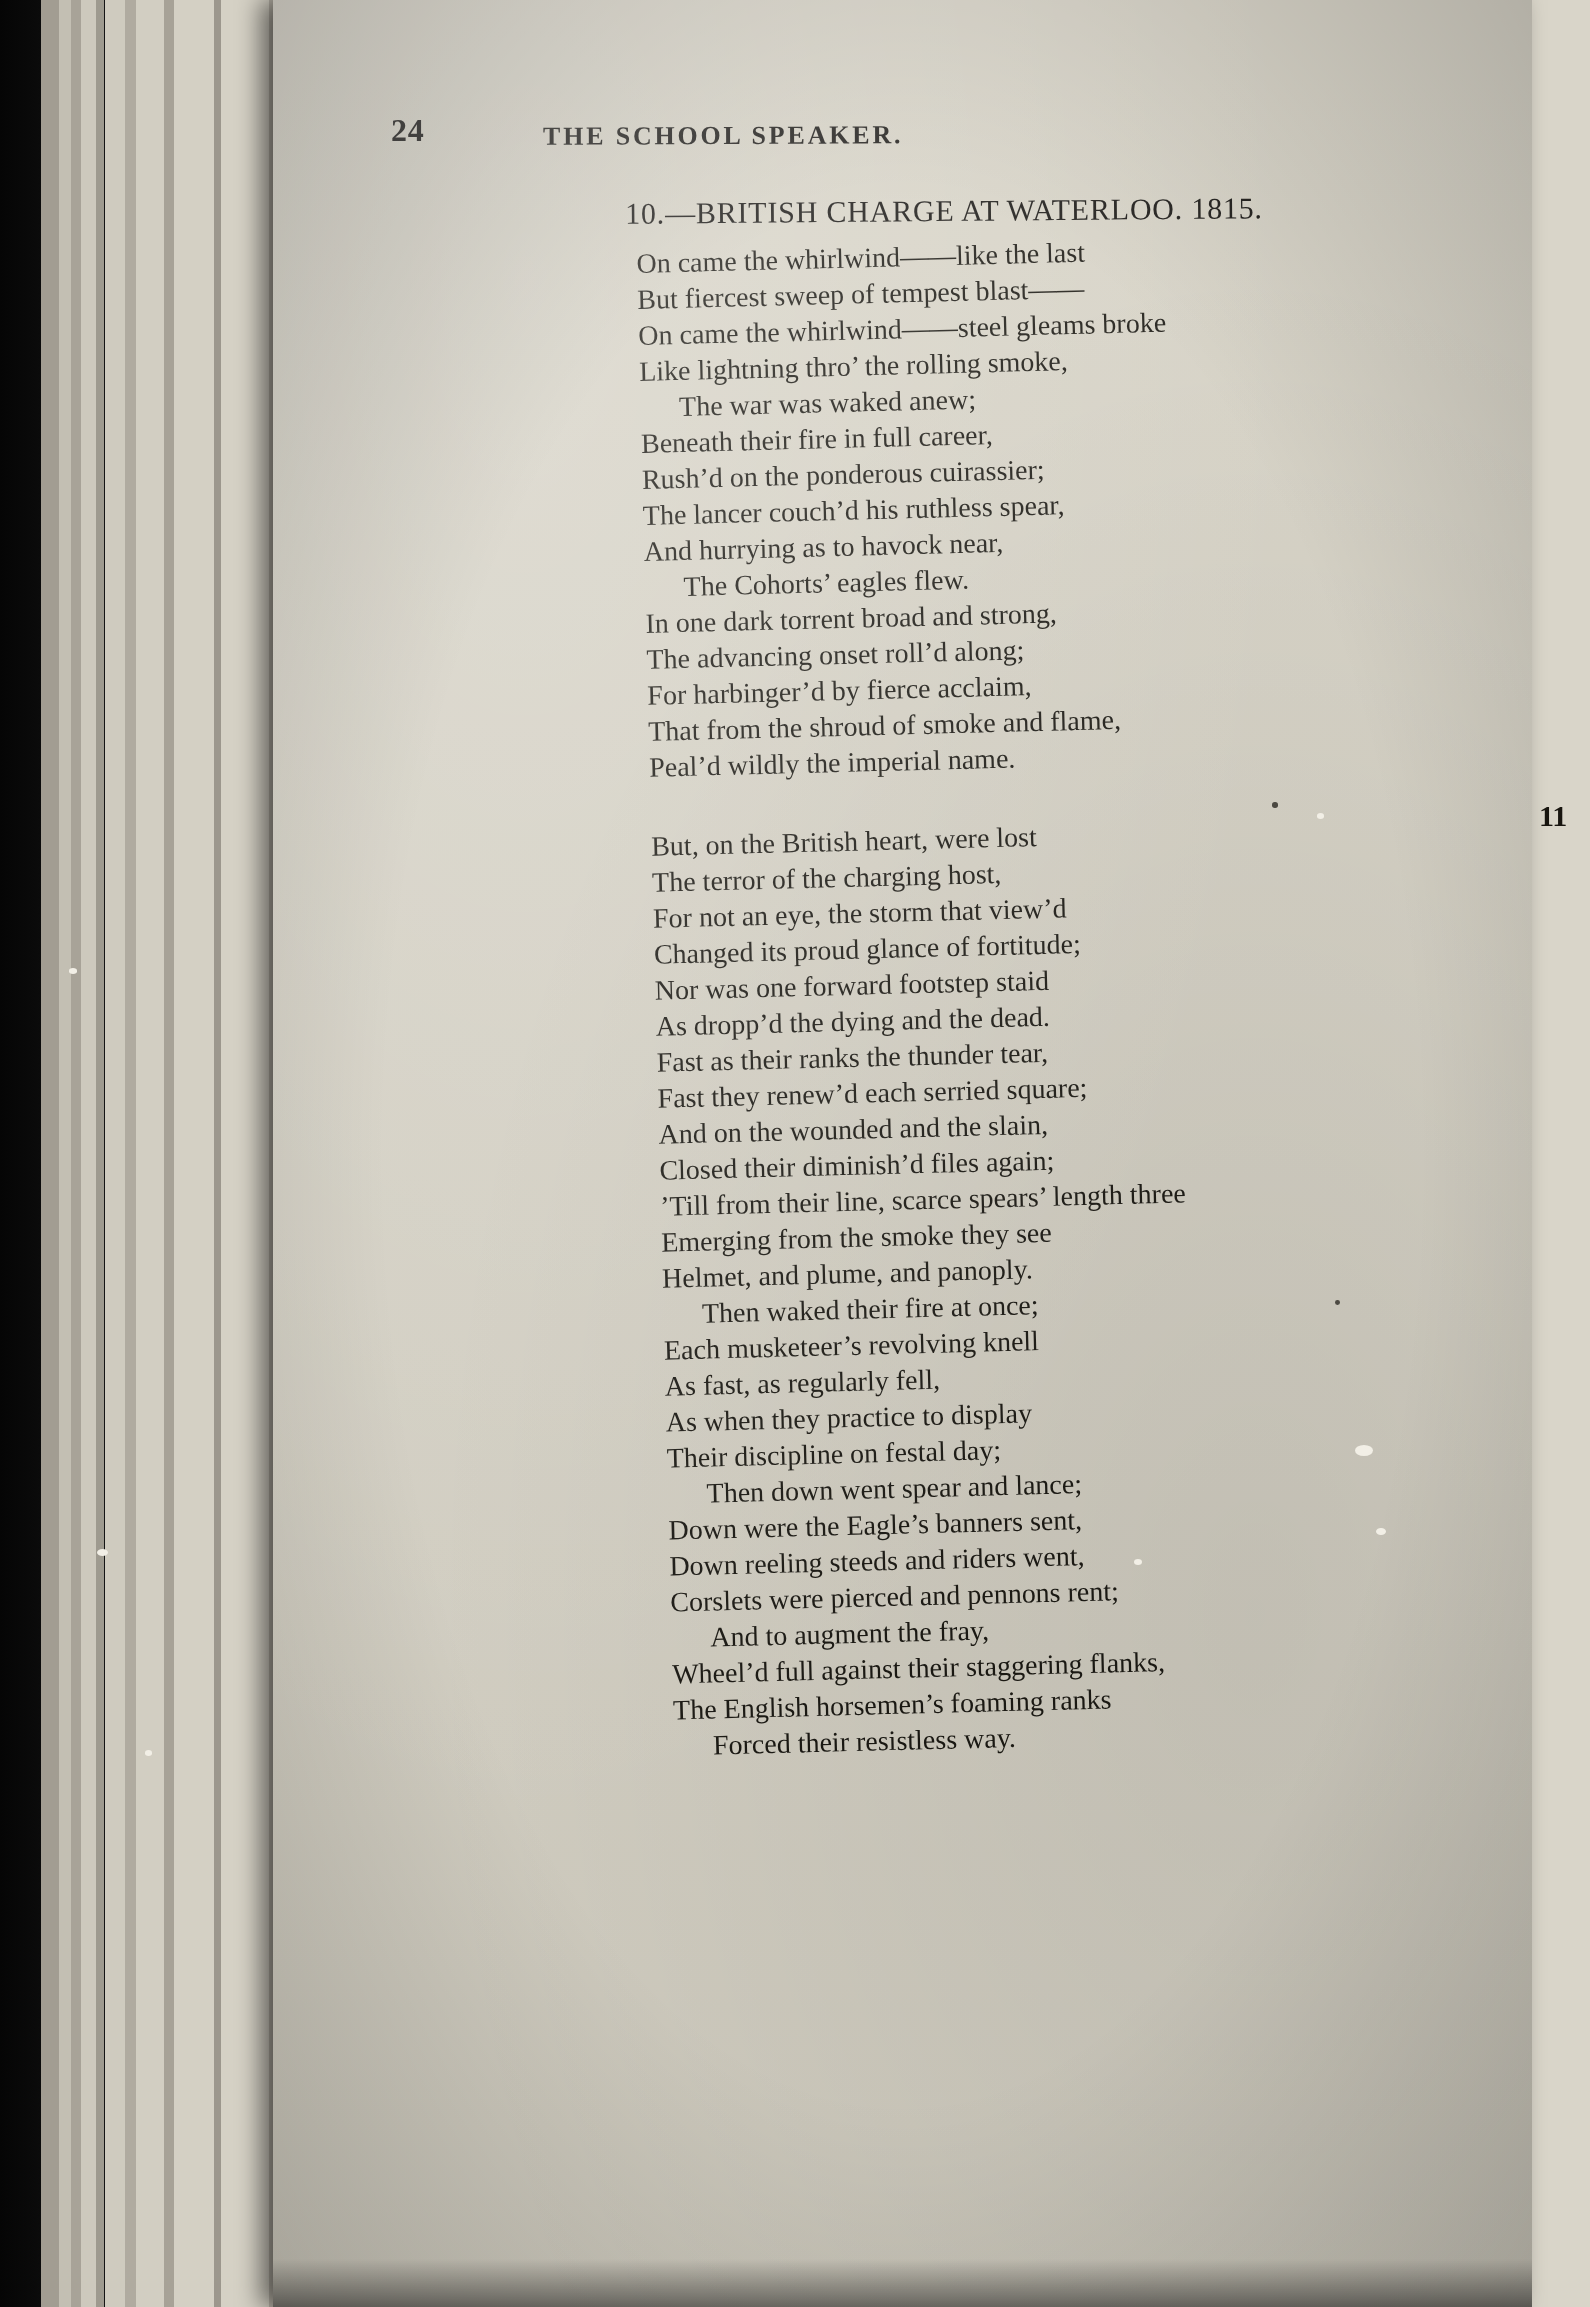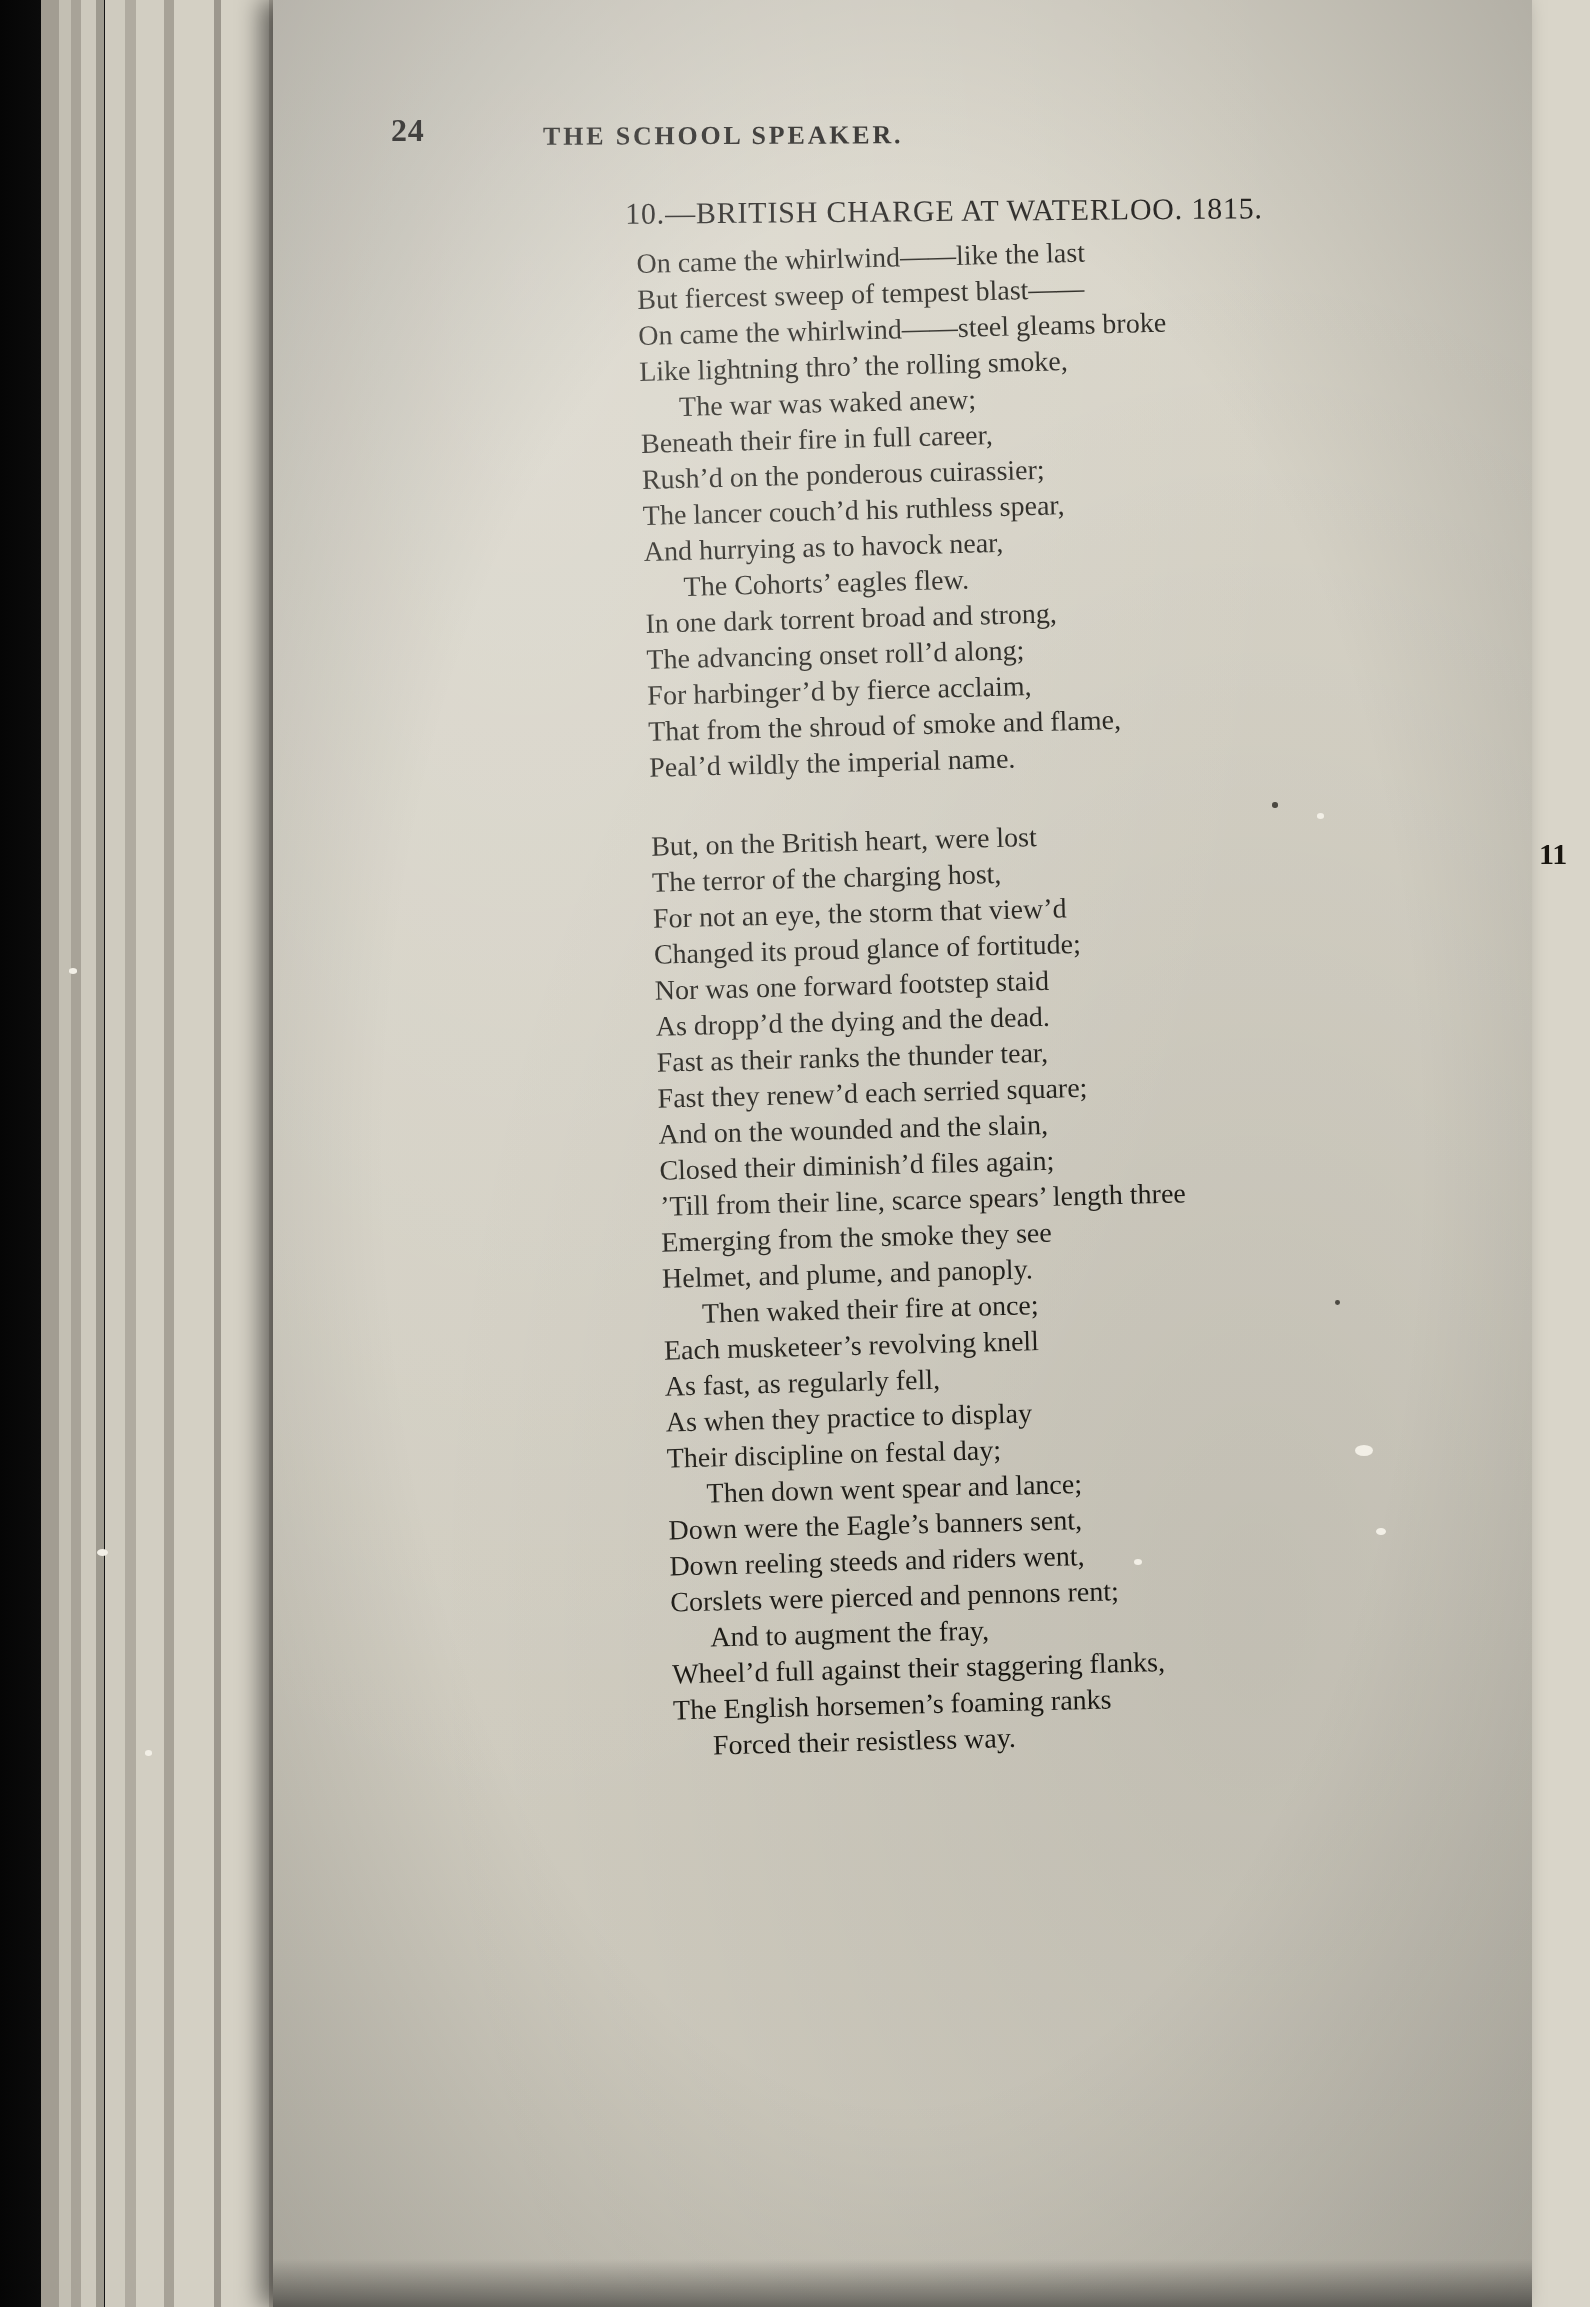--- a/index.html
+++ b/index.html
@@ -156,21 +156,21 @@
     color: #17150f;
     white-space: pre;
     font-family: "Liberation Serif", serif;
   }
   .line.indent { padding-left: 39px; }
 
   
   .facing-folio {
     position: absolute;
     left: 1539px;
-    top: 837px;
+    top: 799px;
     font-size: 30px;
     font-weight: 700;
     color: #18150f;
     font-family: "Liberation Serif", serif;
   }
 
   
   .bottom-band {
     position: absolute;
     left: 273px;

